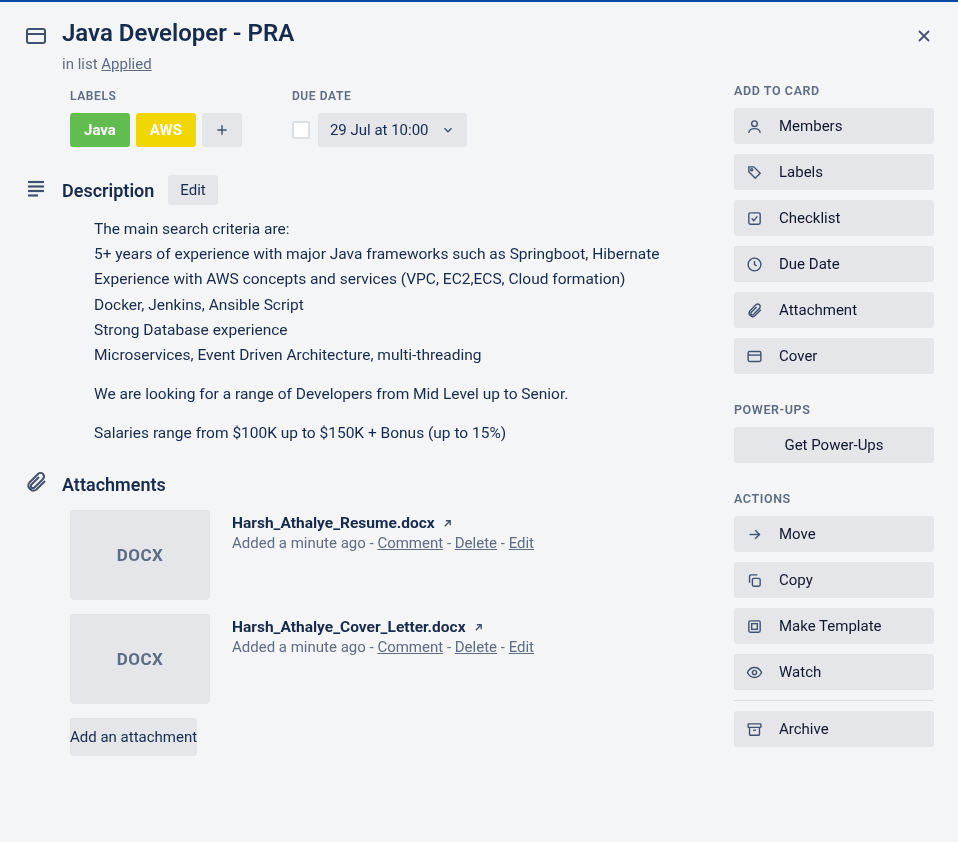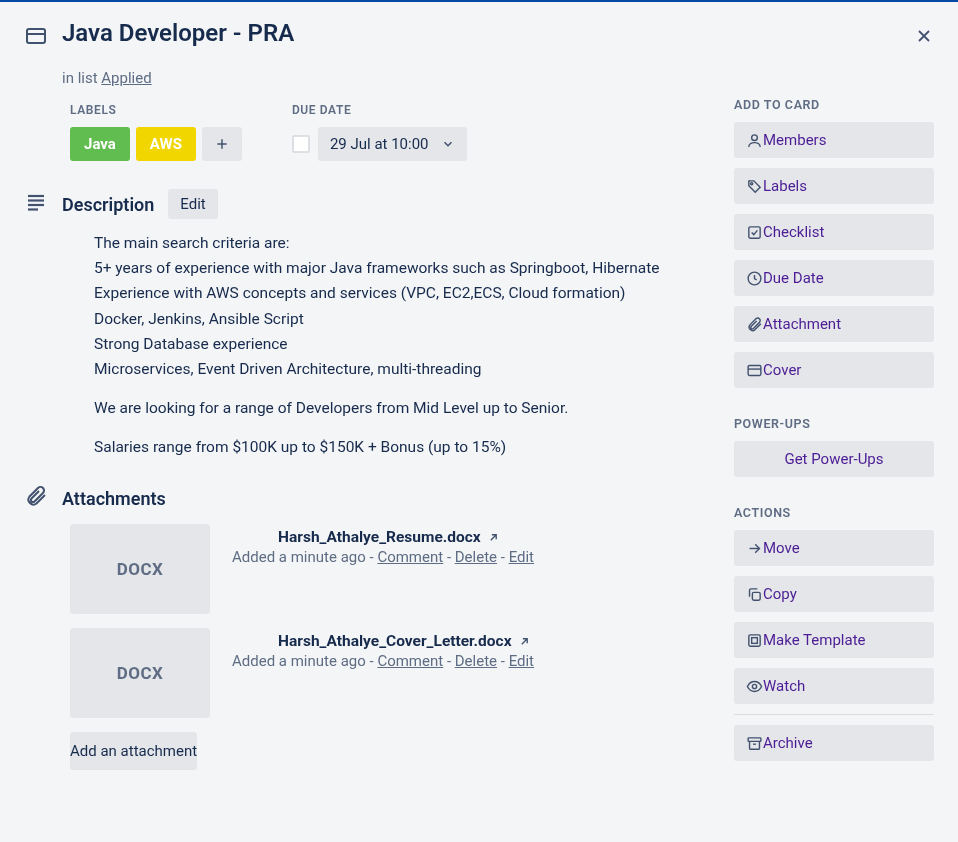--- a/index.html
+++ b/index.html
@@ -45,21 +45,21 @@
   .card-header-icon svg { width: 24px; height: 24px; }
   .card-title {
     font-size: 24px;
     font-weight: 600;
     color: #172b4d;
     line-height: 1.3;
   }
   .card-subline {
     font-size: 15px;
     color: #5e6c84;
-    margin-top: 20px;
+    margin-top: 6px;
   }
   .card-subline a {
     color: #5e6c84;
     text-decoration: underline;
   }
   .main-area {
     display: flex;
     gap: 24px;
     align-items: flex-start;
   }
@@ -153,21 +153,21 @@
   .attachment-item {
     display: flex; gap: 22px; margin-bottom: 14px;
   }
   .att-thumb {
     width: 140px; height: 90px;
     background: #e4e6ea; border-radius: 4px;
     display: flex; align-items: center; justify-content: center;
     font-weight: 700; color: #5e6c84; font-size: 17px; letter-spacing: 0.5px;
   }
   .att-meta { padding-top: 4px; }
-  .att-name { font-weight: 700; font-size: 15.5px; color: #172b4d; display:flex; align-items:center; gap:6px;margin-left:46px; }
+  .att-name { font-weight: 700; font-size: 15.5px; color: #172b4d; display:flex; align-items:center; gap:6px; }
   .att-name svg { width: 13px; height: 13px; color:#42526e; }
   .att-sub { font-size: 15px; color: #5e6c84; margin-top: 2px; }
   .att-sub a { color: #5e6c84; text-decoration: underline; cursor:pointer; }
 
   .add-attachment-btn {
     margin-left: 46px;
     display: inline-flex;
     padding: 10px 0;
     background: #e4e6ea;
     border-radius: 3px;
@@ -183,26 +183,26 @@
   }
   .side-section { margin-bottom: 28px; }
   .side-title {
     font-size: 12.5px;
     letter-spacing: 0.6px;
     font-weight: 600;
     color: #5e6c84;
     margin-bottom: 10px;
   }
   .side-btn {
-    display: flex; align-items: center; gap: 0;
+    display: flex; align-items: center; gap: 16px;
     background: #e4e6ea;
     padding: 9px 12px;
     border-radius: 3px;
     font-size: 15px;
-    color: #4c1d95;
+    color: #0f172a;
     cursor: pointer;
     margin-bottom: 10px;
   }
   .side-btn.center { justify-content: center; }
   .side-btn svg { width: 17px; height: 17px; color:#42526e; flex-shrink:0; }
   .divider {
     height: 1px; background: #d9dce1; margin: 0 0 10px;
   }
 </style>
 </head>

